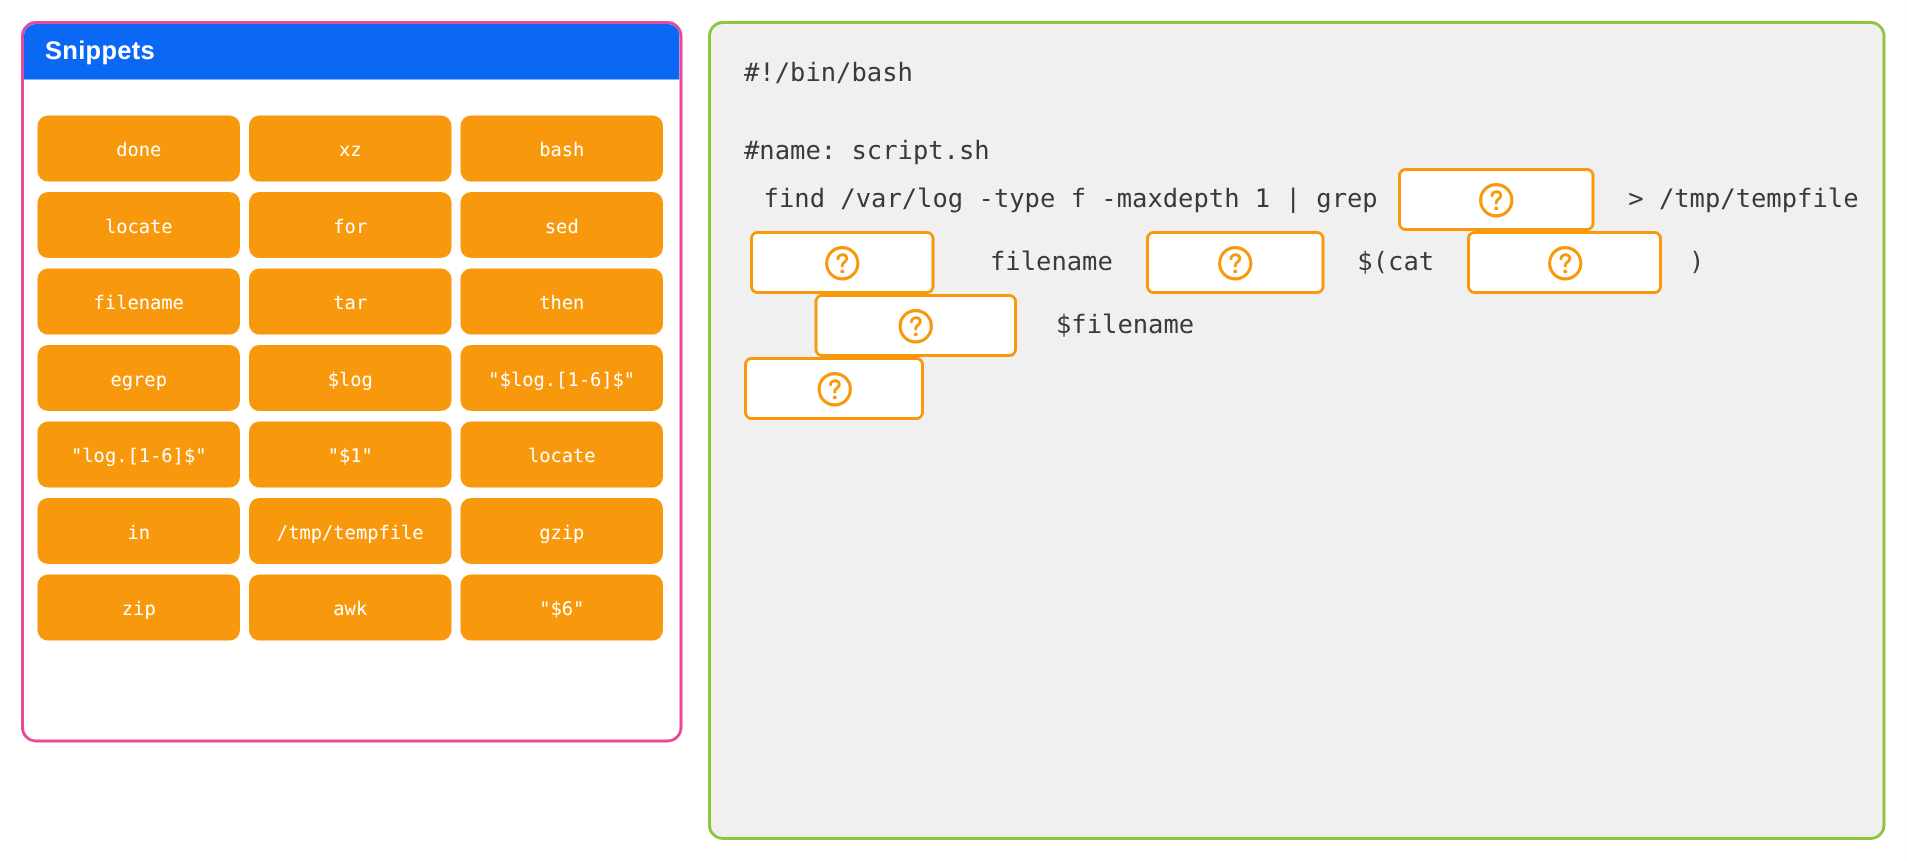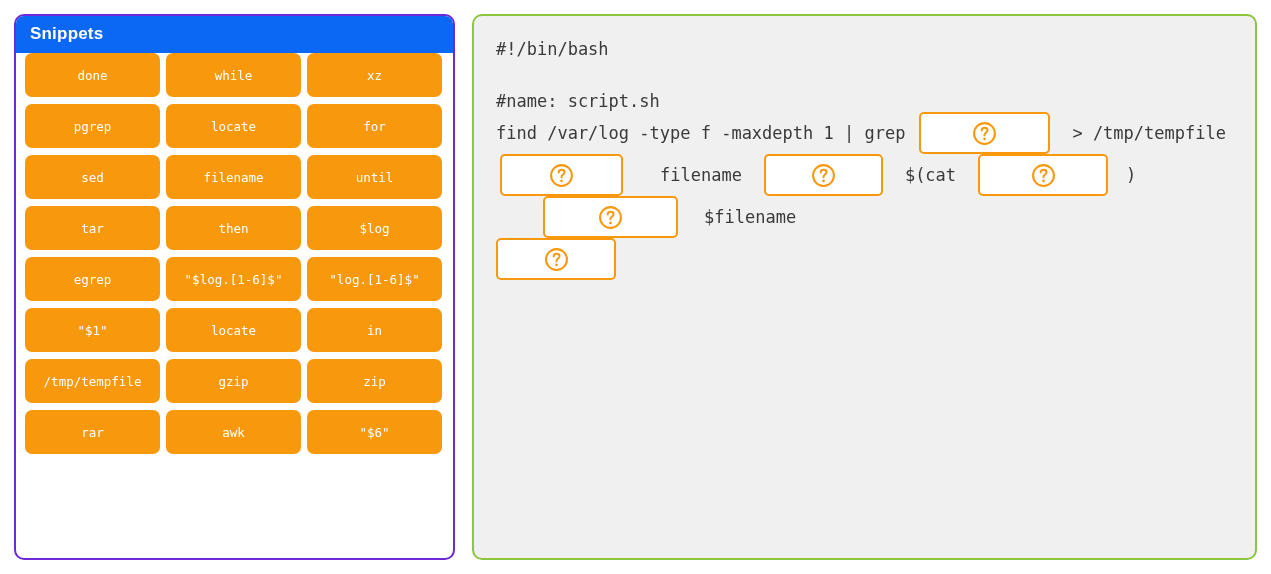--- a/index.html
+++ b/index.html
@@ -12,40 +12,40 @@
   .stage {
     position: relative;
     width: 1271px; height: 574px;
     background: #ffffff;
   }
 
   
   .snippets-panel {
     position: absolute;
     left: 14px; top: 14px;
-    width: 441px; height: 546px;
-    background: #ffffff;
-    border: 2px solid #6d28d9;
+    width: 441px; height: 481px;
+    background: #ffffff;
+    border: 2px solid #ec4899;
     border-radius: 10px;
     overflow: hidden;
     display: flex;
     flex-direction: column;
   }
   .snippets-header {
     background: #0a68f5;
     color: #ffffff;
     font-size: 17px;
     font-weight: bold;
     padding: 8px 14px 9px 14px;
     letter-spacing: 0.2px;
     flex: 0 0 auto;
   }
   .snippets-body {
     flex: 1 1 auto;
-    padding: 0 9px 9px 9px;
+    padding: 24px 9px 9px 9px;
     display: flex;
     flex-wrap: wrap;
     align-content: flex-start;
     gap: 7px 6px;
   }
   .chip {
     width: 135px;
     height: 44px;
     background: #F8990D;
     border-radius: 7px;
@@ -100,55 +100,52 @@
   .dz-w2 { width: 119px; }
   .dz-w3 { width: 131px; }
   .dz-w4 { width: 135px; }
   .dz-w5 { width: 130px; }
   .dz-w6 { width: 120px; }
 
   .qmark { width: 25px; height: 25px; display: block; }
 
   .r1 { padding-left: 8px; }
   .r2 { padding-left: 8px; }
-  .r3 { padding-left: 8px; }
+  .r3 { padding-left: 8px; justify-content: flex-end; }
   .r4 { padding-left: 12px; }
   .r5 { padding-left: 55px; }
   .r6 { padding-left: 8px; }
 </style>
 </head>
 <body>
 
 <div class="stage">
 
   <div class="snippets-panel">
     <div class="snippets-header">Snippets</div>
     <div class="snippets-body">
       <div class="chip">done</div>
-      <div class="chip">while</div>
       <div class="chip">xz</div>
-      <div class="chip">pgrep</div>
+      <div class="chip">bash</div>
       <div class="chip">locate</div>
       <div class="chip">for</div>
       <div class="chip">sed</div>
       <div class="chip">filename</div>
-      <div class="chip">until</div>
       <div class="chip">tar</div>
       <div class="chip">then</div>
+      <div class="chip">egrep</div>
       <div class="chip">$log</div>
-      <div class="chip">egrep</div>
       <div class="chip">"$log.[1-6]$"</div>
       <div class="chip">"log.[1-6]$"</div>
       <div class="chip">"$1"</div>
       <div class="chip">locate</div>
       <div class="chip">in</div>
       <div class="chip">/tmp/tempfile</div>
       <div class="chip">gzip</div>
       <div class="chip">zip</div>
-      <div class="chip">rar</div>
       <div class="chip">awk</div>
       <div class="chip">"$6"</div>
     </div>
   </div>
 
   <div class="code-panel">
 
     <div class="code-line r1">
       <span class="code-text">#!/bin/bash</span>
     </div>

